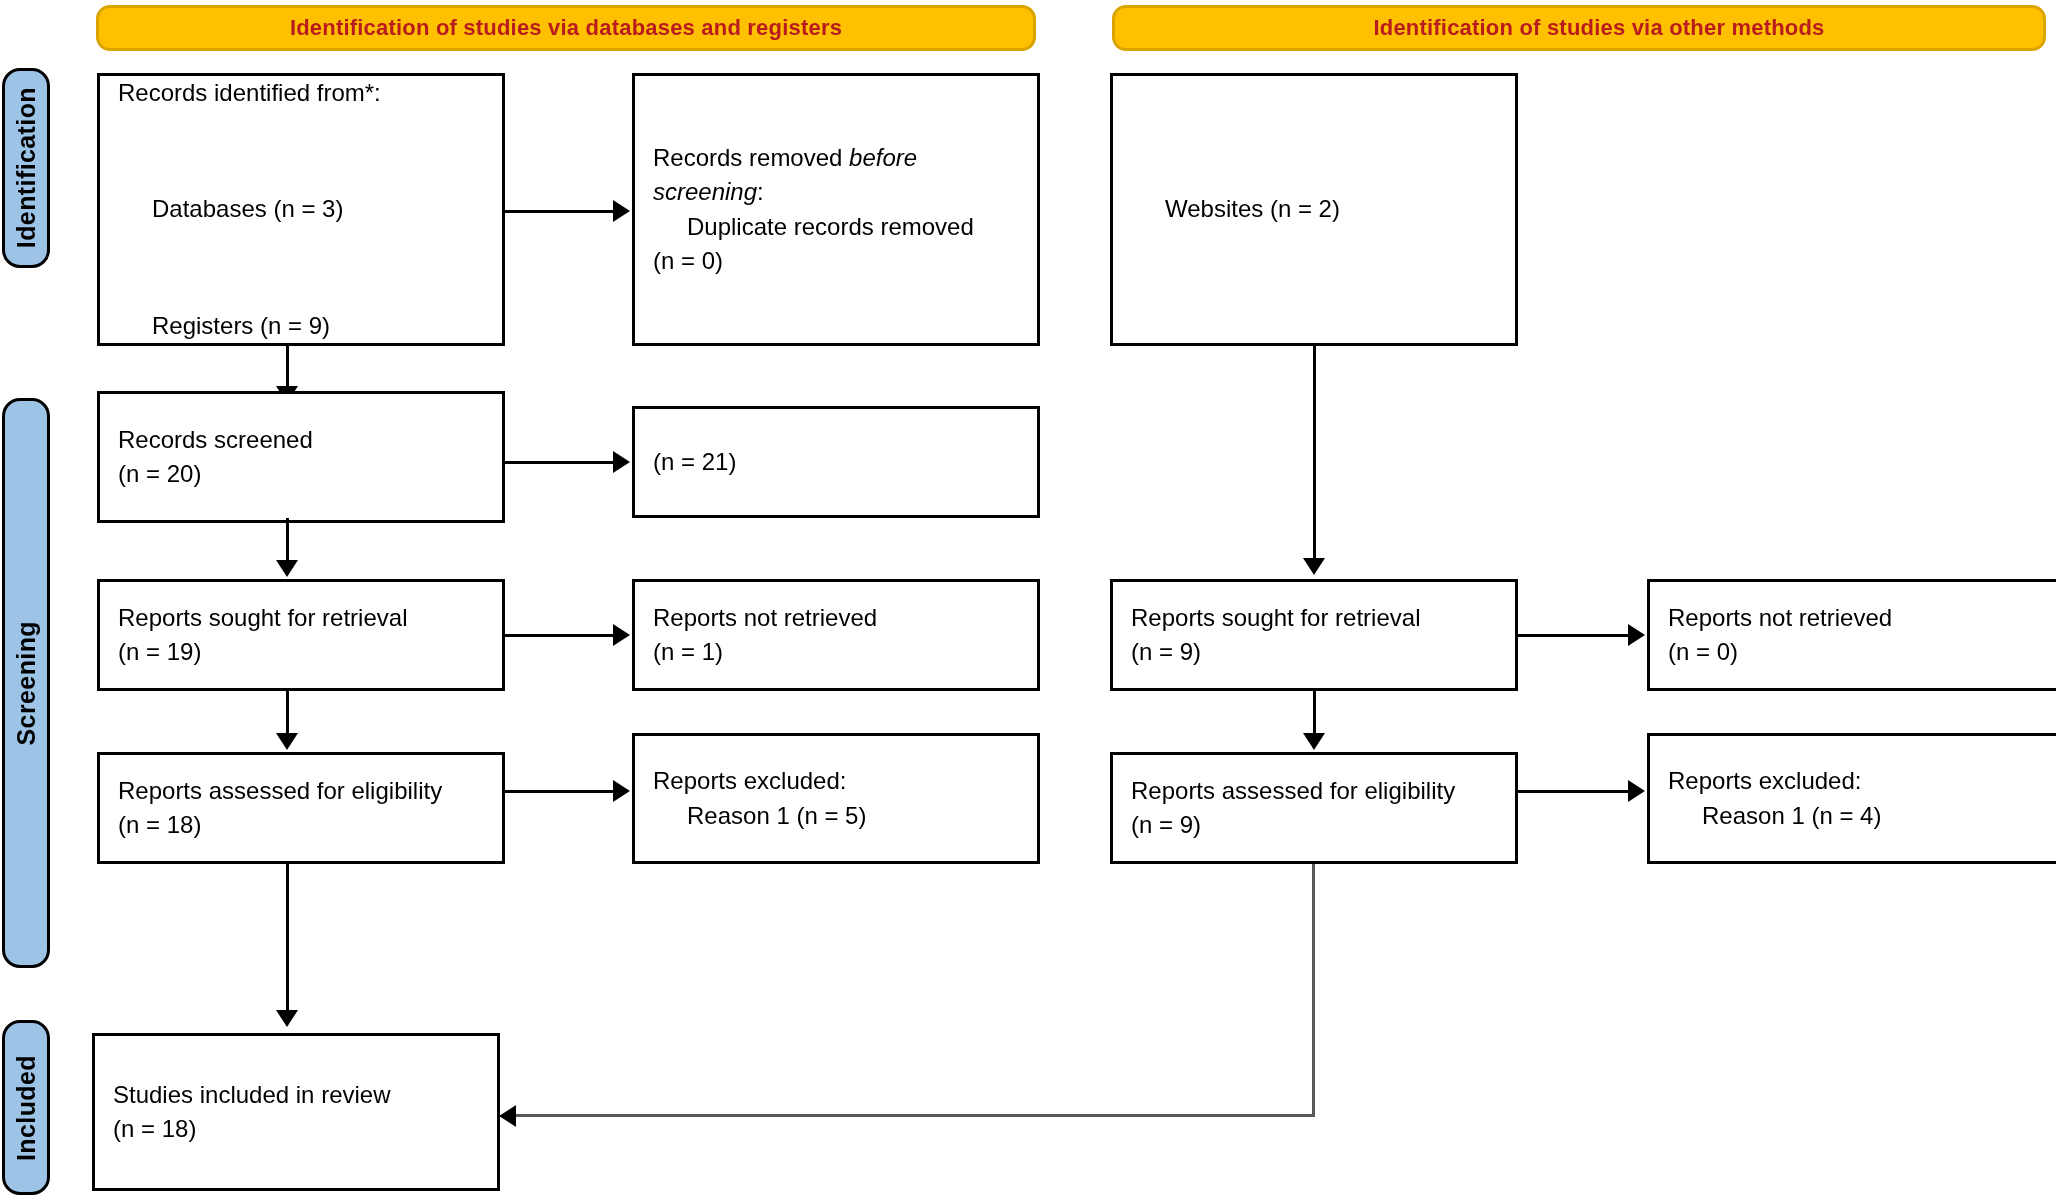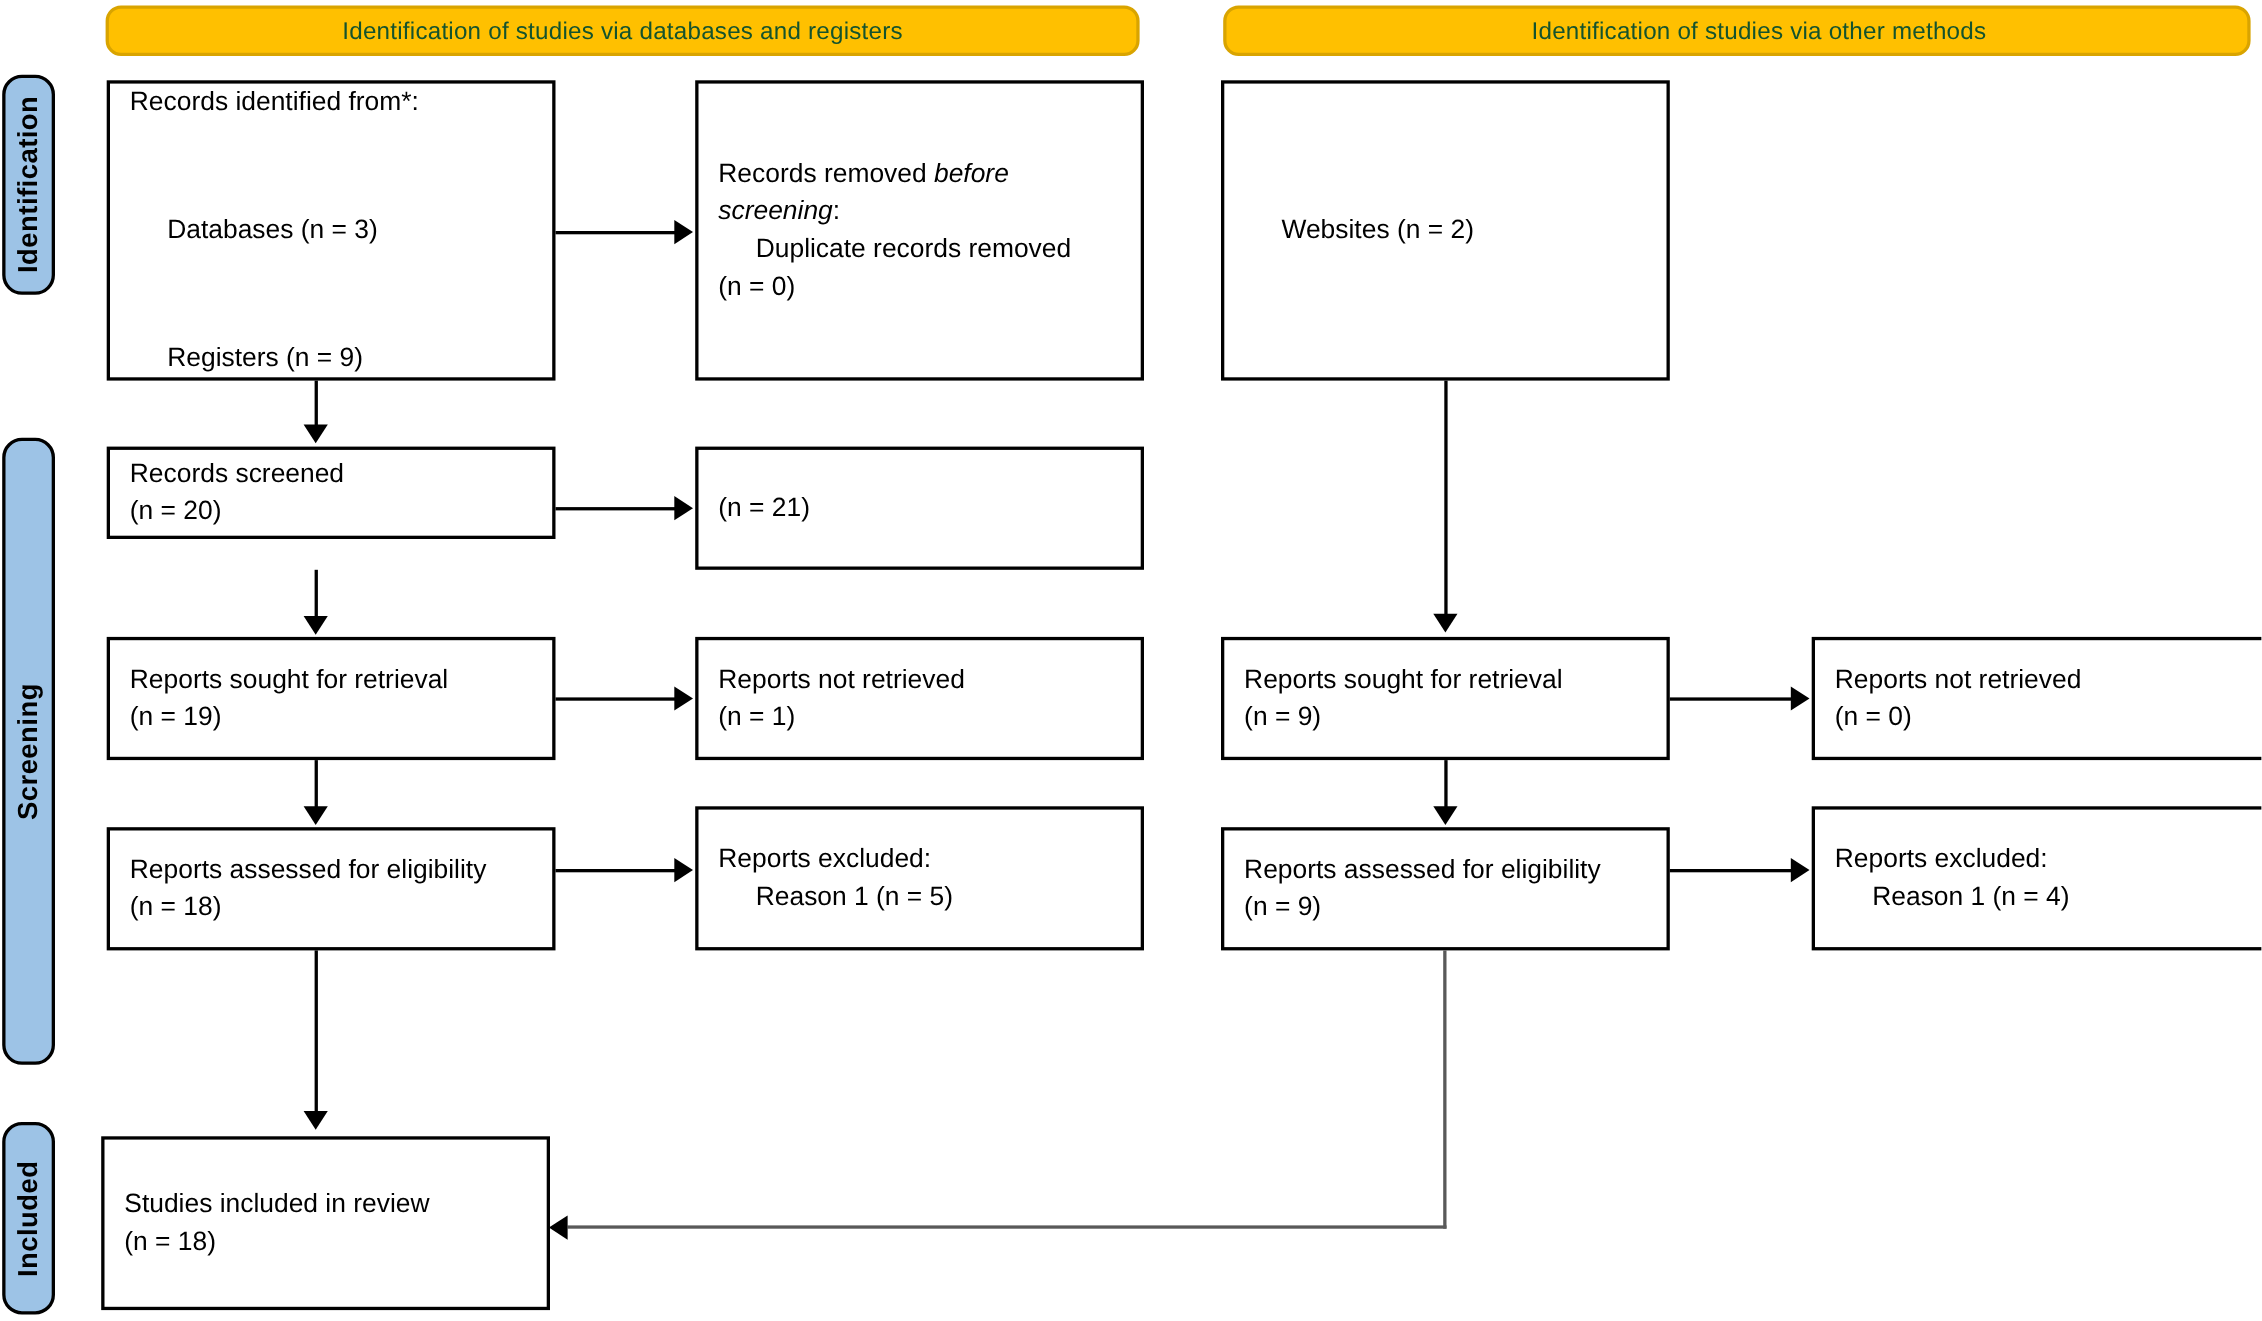--- a/index.html
+++ b/index.html
@@ -40,22 +40,22 @@
   
   .section-header {
     position: absolute;
     background: #FFC000;
     border: 3px solid #D9A400;
     border-radius: 14px;
     box-sizing: border-box;
     display: flex;
     align-items: center;
     justify-content: center;
-    color: #14532d;
-    font-weight: normal;
+    color: #b91c1c;
+    font-weight: bold;
     font-size: 22px;
     letter-spacing: 0.2px;
   }
 
   
   .node-box {
     position: absolute;
     background: #ffffff;
     border: 3px solid #000000;
     box-sizing: border-box;
@@ -143,21 +143,21 @@
     <div class="line indent">Duplicate records removed</div>
     <div class="line">(n = 0)</div>
   </div>
 
   <div class="conn conn-h" style="left:505px; top:210px; width:110px;"></div>
   <div class="arrow arrow-right" style="left:613px; top:200px;"></div>
 
   <div class="conn conn-v" style="left:286px; top:346px; height:42px;"></div>
   <div class="arrow arrow-down" style="left:276px; top:386px;"></div>
 
-  <div class="node-box" style="left:97px; top:406px; width:408px; height:84px;">
+  <div class="node-box" style="left:97px; top:391px; width:408px; height:132px;">
     <div class="line">Records screened</div>
     <div class="line">(n = 20)</div>
   </div>
 
   <div class="node-box" style="left:632px; top:406px; width:408px; height:112px;">
     <div class="line">(n = 21)</div>
   </div>
 
   <div class="conn conn-h" style="left:505px; top:461px; width:110px;"></div>
   <div class="arrow arrow-right" style="left:613px; top:451px;"></div>

